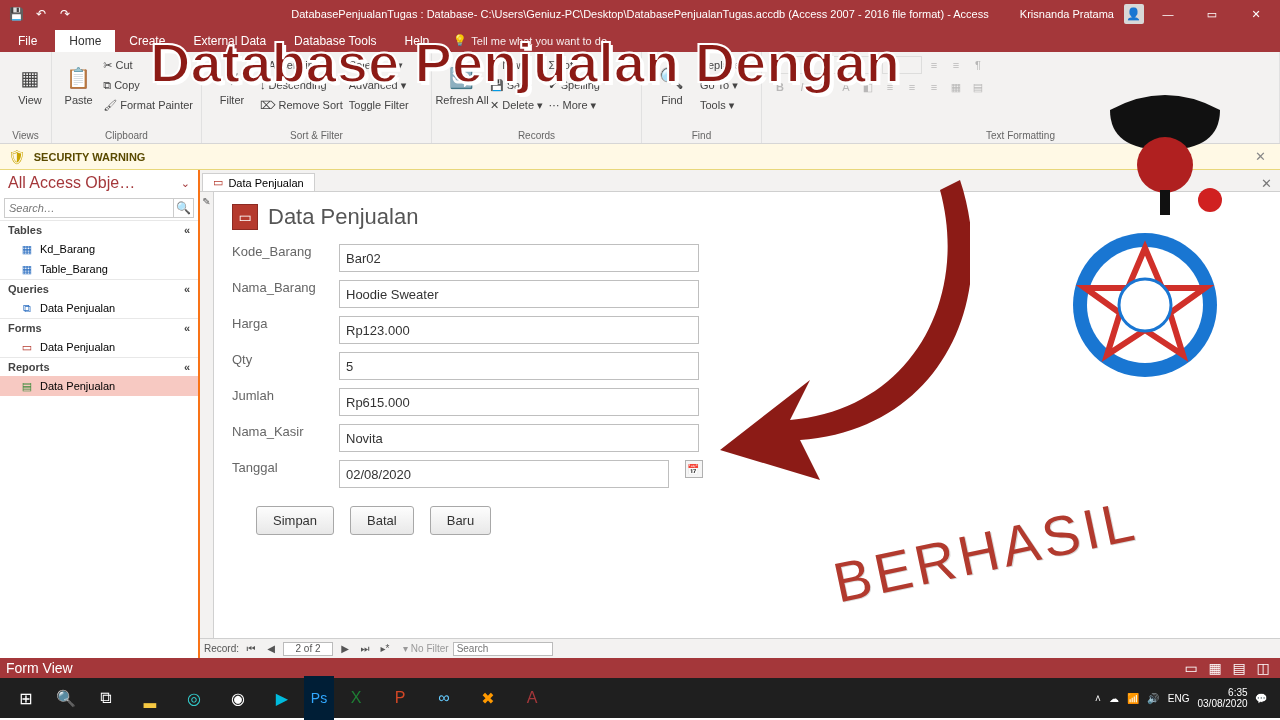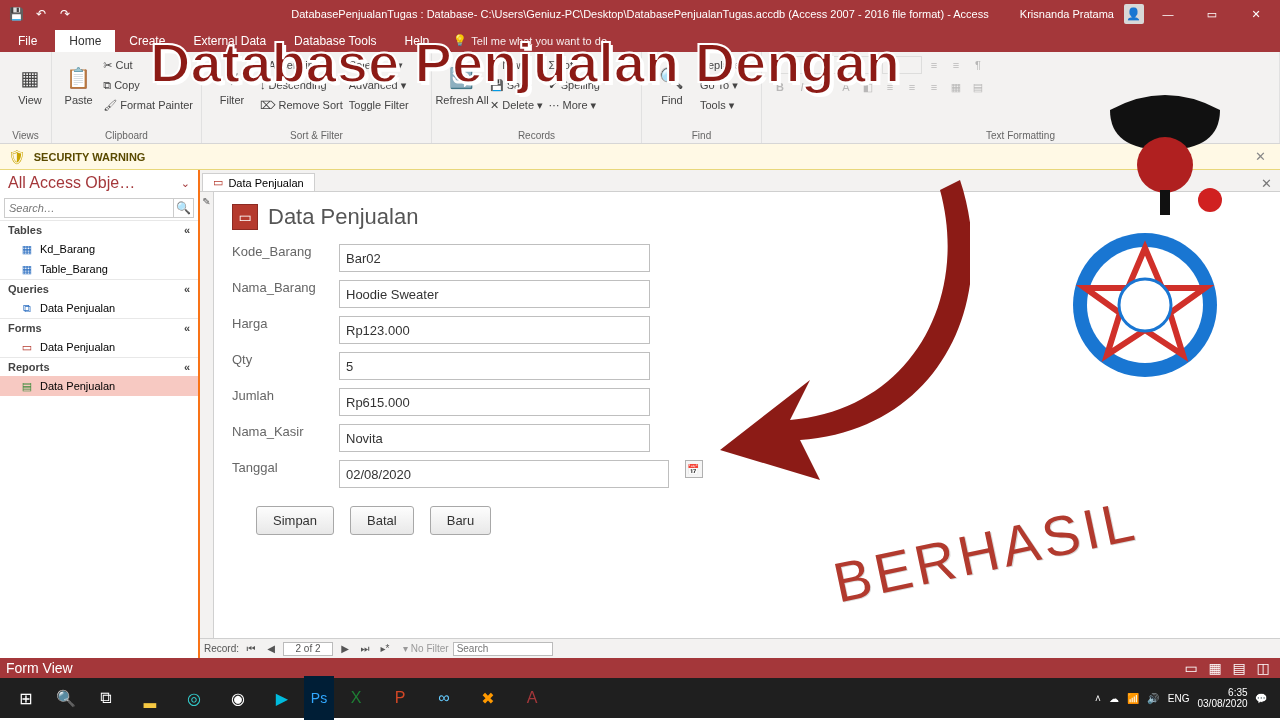--- a/index.html
+++ b/index.html
@@ -63,21 +63,21 @@
 .doc-tabs .close-x { margin-left:auto; padding:0 8px; color:#777; font-size:13px; }
 .form-surface { flex:1; background:#fff; margin:0; overflow:auto; position:relative; }
 .record-selector { position:absolute; left:0; top:0; width:14px; bottom:0; background:#f3f2f1; border-right:1px solid #d0d0d0; }
 .record-selector .pencil { font-size:10px; text-align:center; padding-top:4px; color:#555; }
 .form-inner { margin-left:14px; padding:6px 18px 18px 18px; }
 .form-head { display:flex; align-items:center; gap:10px; padding:6px 0 14px 0; }
 .form-head .ico-form { width:26px; height:26px; background:#b53a2e; border:1px solid #8c2a22; display:flex; align-items:center; justify-content:center; color:#fff; font-size:14px;}
 .form-head .ttl { font-size:22px; color:#555; }
 .form-row { display:flex; align-items:flex-start; gap:12px; margin-bottom:8px; }
 .form-row label { width:95px; font-size:13px; color:#666; }
-.form-row input { width:311px; height:28px; border:1px solid #bfbfbf; padding:0 6px; font-size:13px; color:#333; }
+.form-row input { width:360px; height:28px; border:1px solid #bfbfbf; padding:0 6px; font-size:13px; color:#333; }
 .form-row .cal { width:18px; height:18px; border:1px solid #b0b0b0; background:#f5f5f5; display:flex; align-items:center; justify-content:center; font-size:10px; margin-left:4px; }
 .form-actions { display:flex; gap:16px; margin-top:18px; margin-left:24px; }
 .form-actions button { padding:6px 16px; font-size:13px; background:linear-gradient(#fdfdfd,#e8e8e8); border:1px solid #a8a8a8; border-radius:3px; color:#333; }
 
 
 .record-nav { height:20px; background:#f3f2f1; border-top:1px solid #cfcfcf; display:flex; align-items:center; font-size:10px; color:#555; gap:4px; padding:0 4px; }
 .record-nav .navbtn { width:16px; height:16px; display:flex; align-items:center; justify-content:center; border:1px solid transparent; }
 .record-nav .recbox { width:50px; height:14px; border:1px solid #bbb; text-align:center; background:#fff; font-size:10px; }
 .record-nav .srch { height:14px; border:1px solid #bbb; width:100px; padding:0 3px; background:#fff; font-size:10px; }
 

